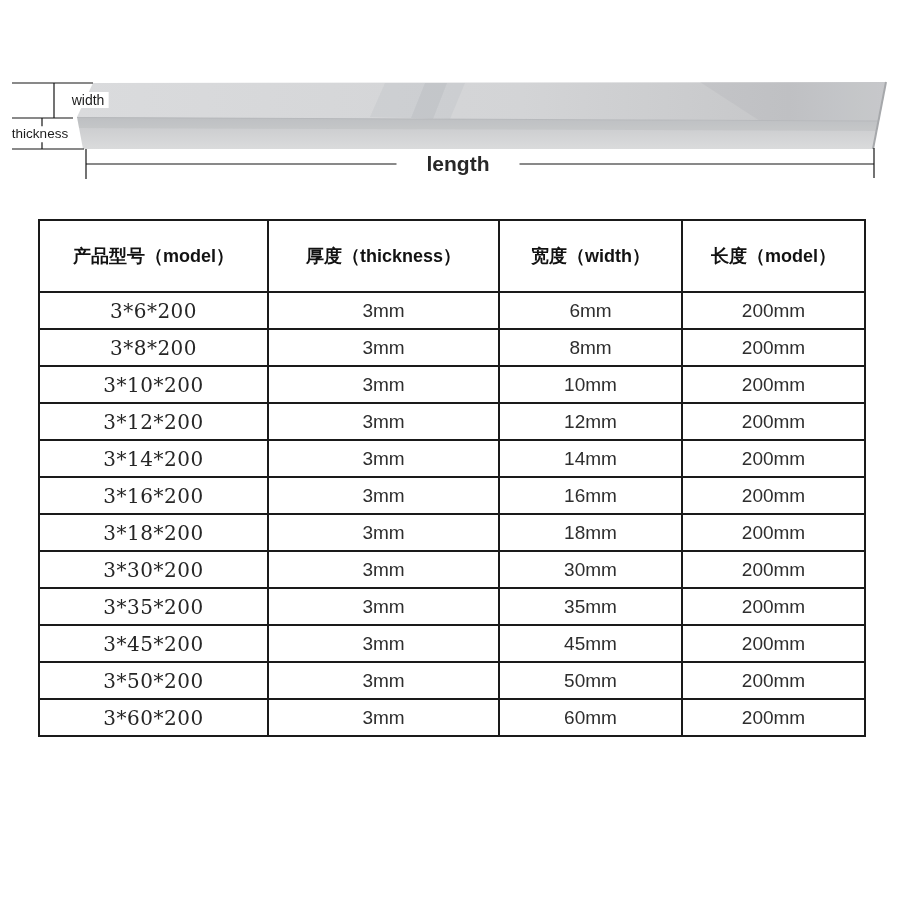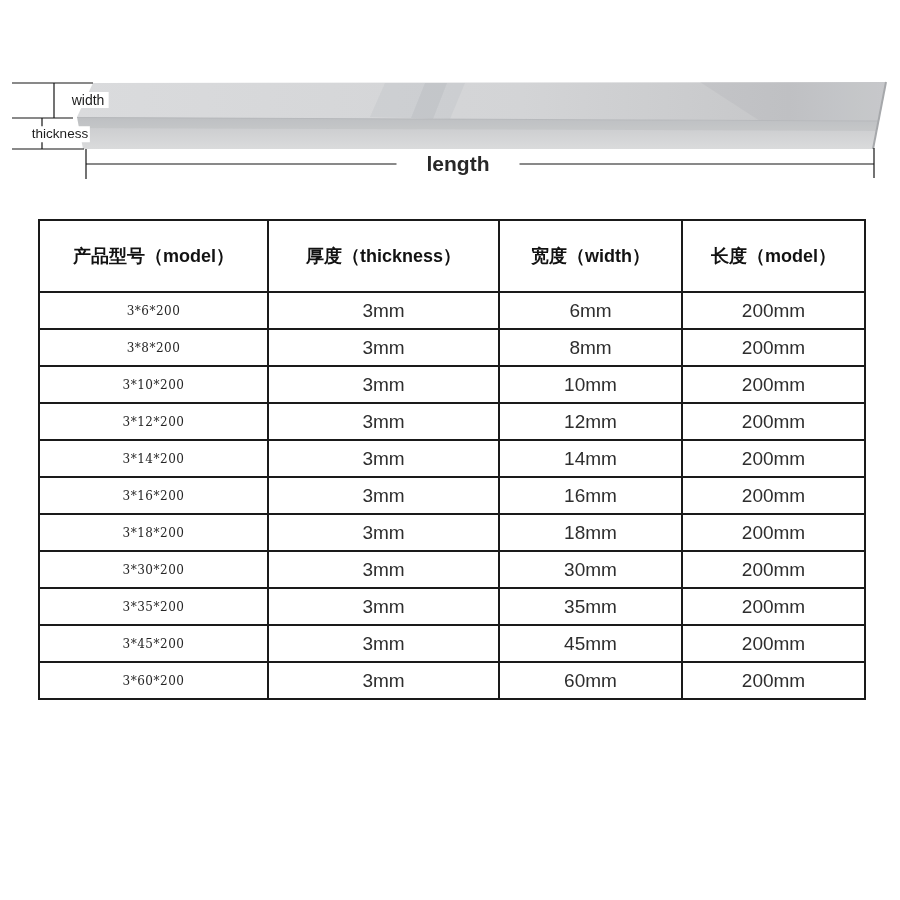--- a/index.html
+++ b/index.html
@@ -4,32 +4,32 @@
 <style>
   html,body{margin:0;padding:0;background:#ffffff;}
   body{width:900px;height:900px;font-family:"Liberation Sans",sans-serif;}
   .canvas{position:relative;width:900px;height:900px;background:#fff;overflow:hidden;}
 
   
   .diagram-svg{position:absolute;left:0;top:0;}
   .dim-label{position:absolute;transform:translate(-50%,-50%);line-height:1;
              background:#fff;color:#1c1c1c;white-space:nowrap;}
   .label-width{left:57px;top:100px;font-size:14px;padding:1px 4px;margin-left:31px;}
-  .label-thickness{left:60px;top:134px;font-size:13.5px;padding:1px 2px;}
+  .label-thickness{left:40px;top:134px;font-size:13.5px;padding:1px 2px;}
   .label-length{left:458px;top:163px;font-size:21px;font-weight:bold;color:#282828;padding:2px 30px;}
 
   
   table.spec{position:absolute;left:38px;top:219px;width:826px;
              border-collapse:collapse;table-layout:fixed;background:#fff;}
   table.spec th, table.spec td{
     border:2px solid #1a1a1a;text-align:center;vertical-align:middle;padding:0;
     overflow:hidden;white-space:nowrap;}
   table.spec th{height:70px;font-size:18px;font-weight:bold;color:#121212;border-radius:31px;}
   table.spec td{height:35px;font-size:19px;color:#2e2e2e;}
-  table.spec td.col-model{font-family:"DejaVu Serif",serif;font-size:12px;
+  table.spec td.col-model{font-family:"DejaVu Serif",serif;font-size:20px;
                           color:#262626;letter-spacing:.5px;}
 </style>
 </head>
 <body>
 
 <div class="canvas">
 
   <svg class="diagram-svg" width="900" height="200" viewBox="0 0 900 200">
     <defs>
       <linearGradient id="topGrad" x1="0" y1="0" x2="1" y2="0">
@@ -142,20 +142,26 @@
           <td class="col-width">35mm</td>
           <td class="col-length">200mm</td>
         </tr>
         <tr>
           <td class="col-model">3*45*200</td>
           <td class="col-thickness">3mm</td>
           <td class="col-width">45mm</td>
           <td class="col-length">200mm</td>
         </tr>
         <tr>
+          <td class="col-model">3*50*200</td>
+          <td class="col-thickness">3mm</td>
+          <td class="col-width">50mm</td>
+          <td class="col-length">200mm</td>
+        </tr>
+        <tr>
           <td class="col-model">3*60*200</td>
           <td class="col-thickness">3mm</td>
           <td class="col-width">60mm</td>
           <td class="col-length">200mm</td>
         </tr>
       </tbody>
   </table>
 
 </div>
 

